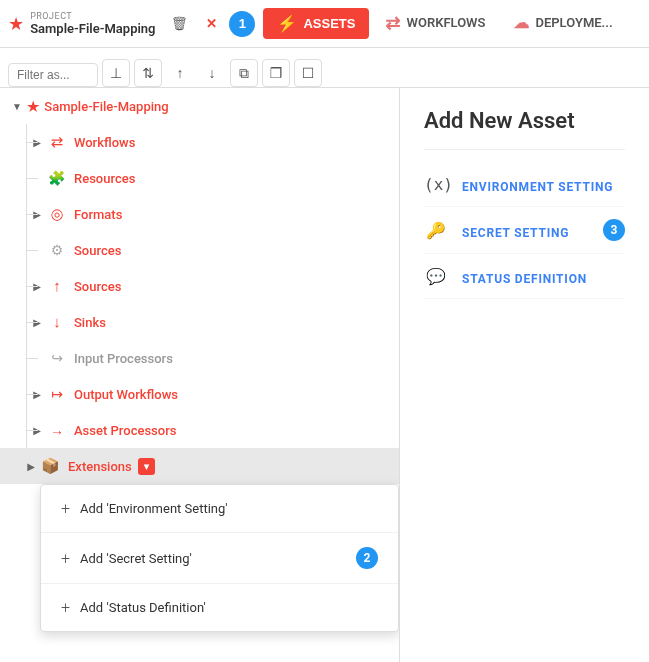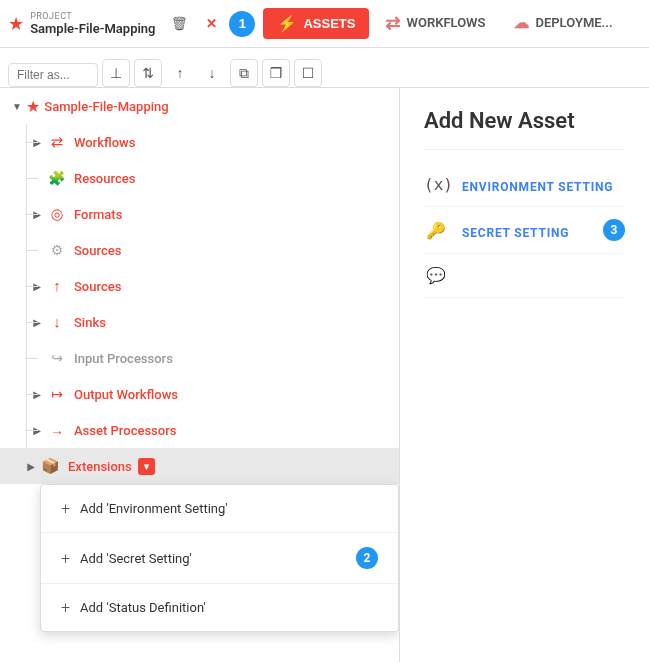--- a/index.html
+++ b/index.html
@@ -408,16 +408,17 @@
     </div>
 
     <div class="asset-item">
       <span class="asset-icon" style="font-size:16px;">🔑</span>
       <span class="asset-label">SECRET SETTING</span>
       <div class="blue-badge">3</div>
     </div>
 
     <div class="asset-item">
       <span class="asset-icon" style="font-size:16px;color:#333;">💬</span>
+      <span class="asset-label">STATUS DEFINITION</span>
     </div>
   </div>
 
 </div>
 
 </body></html>

